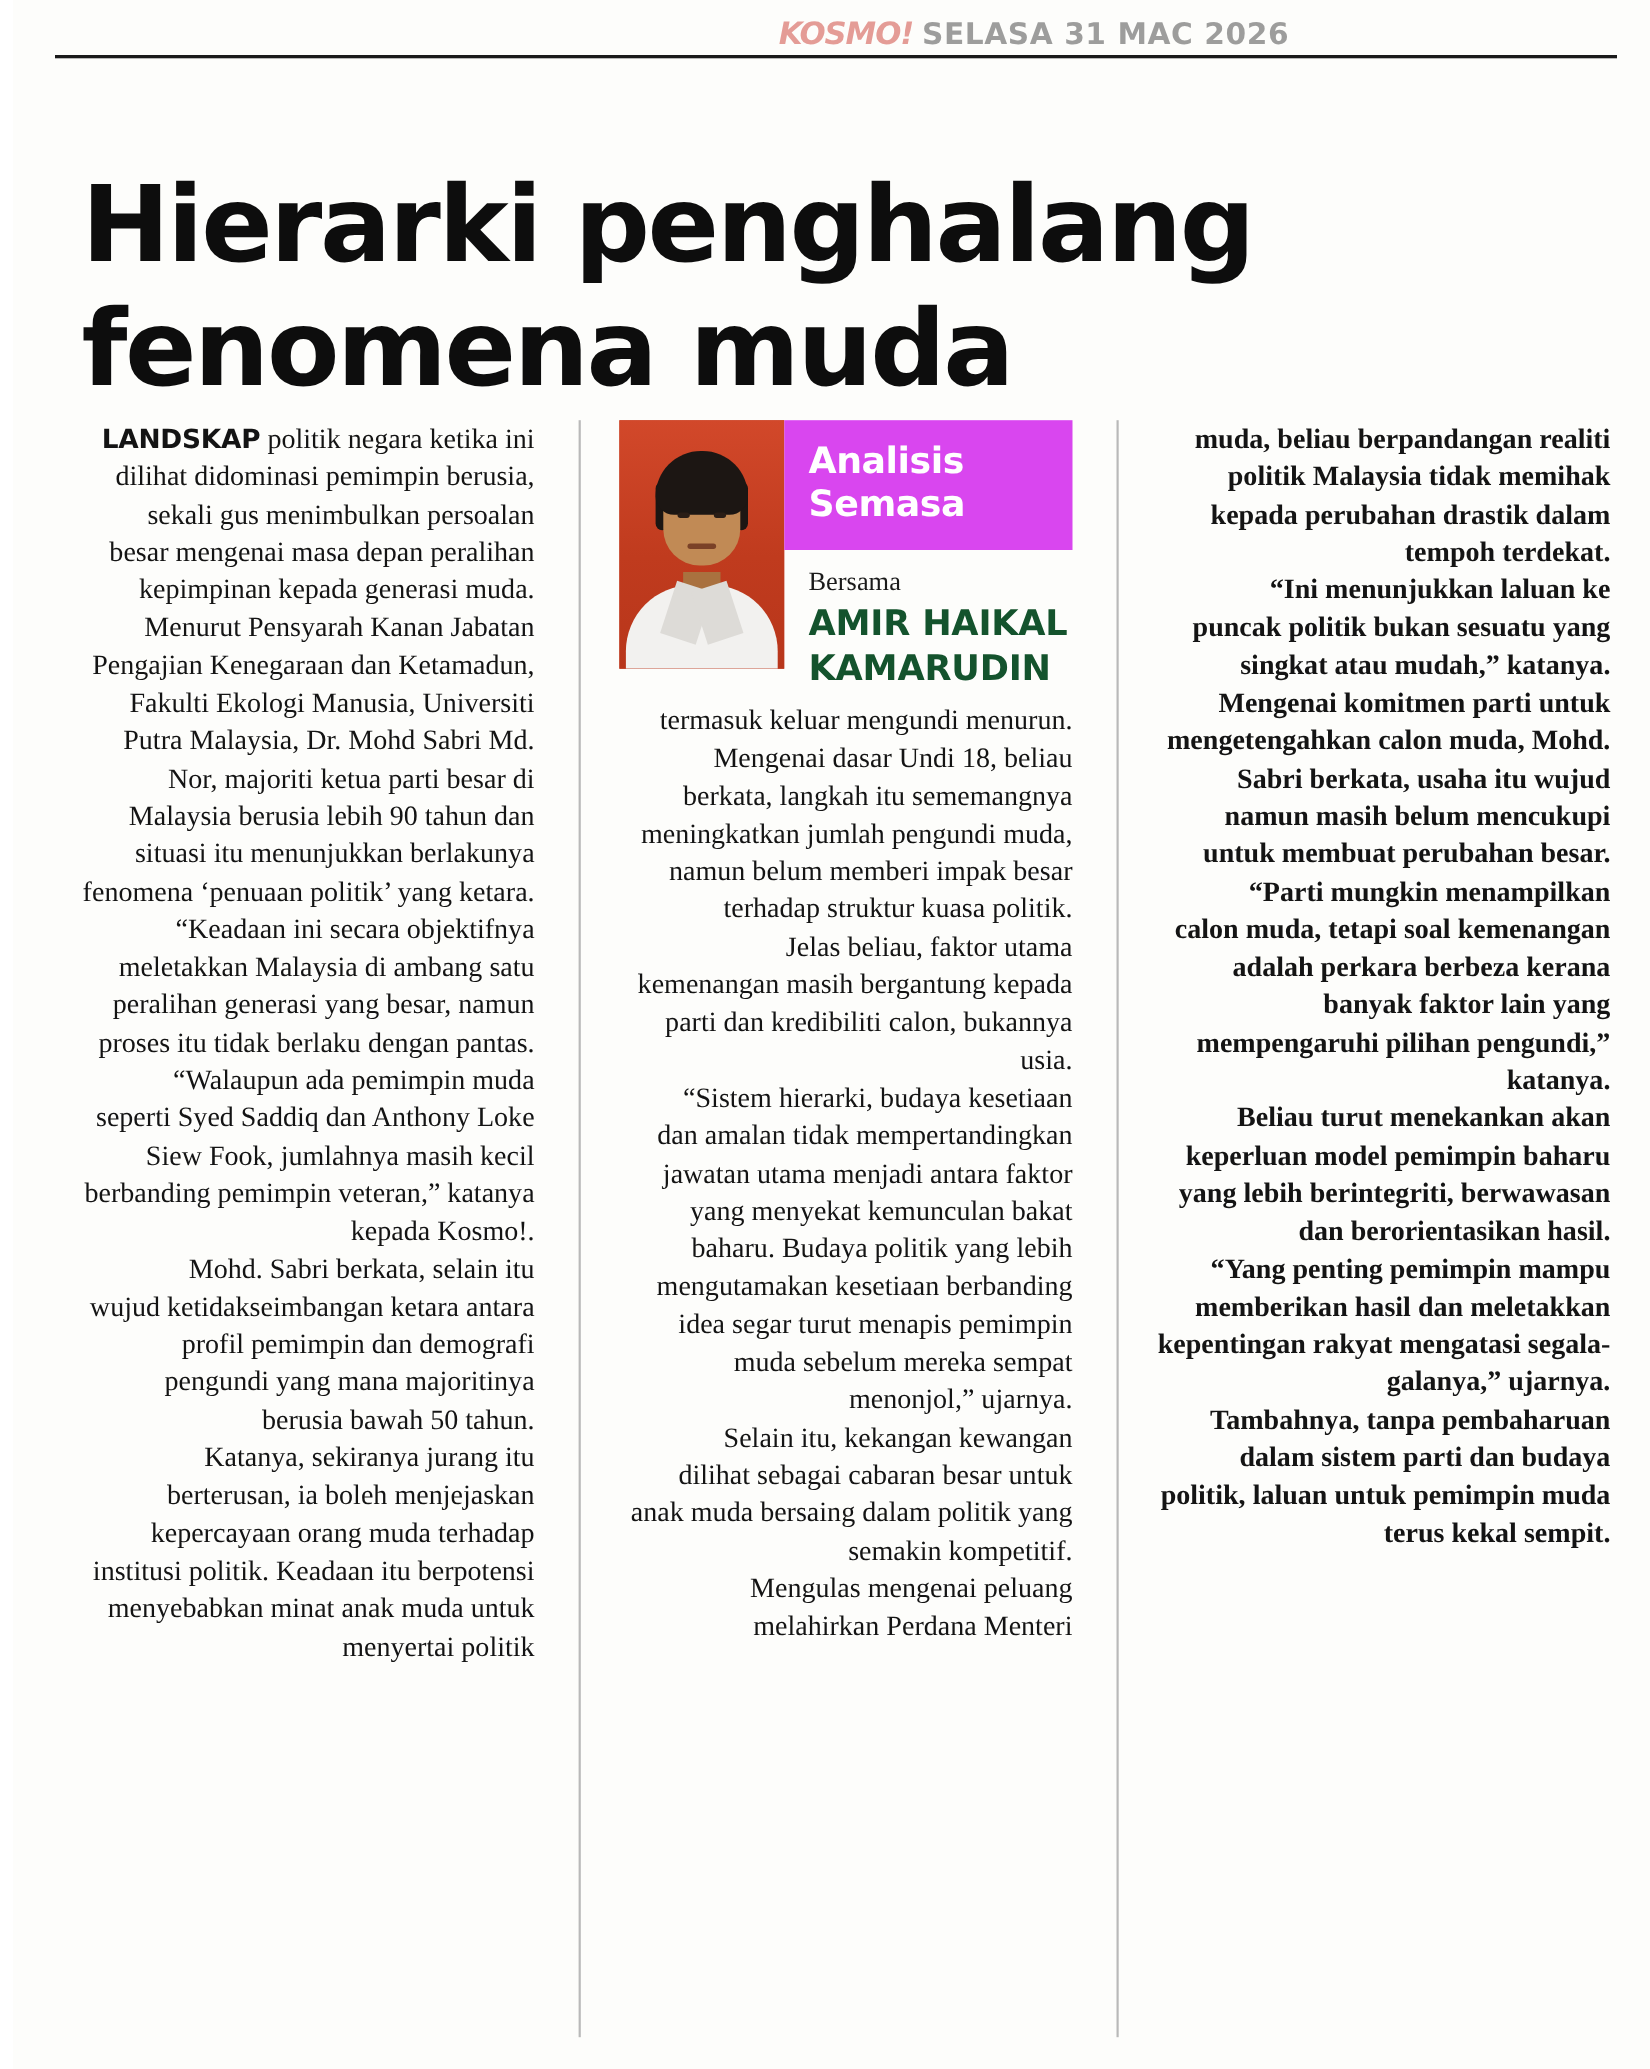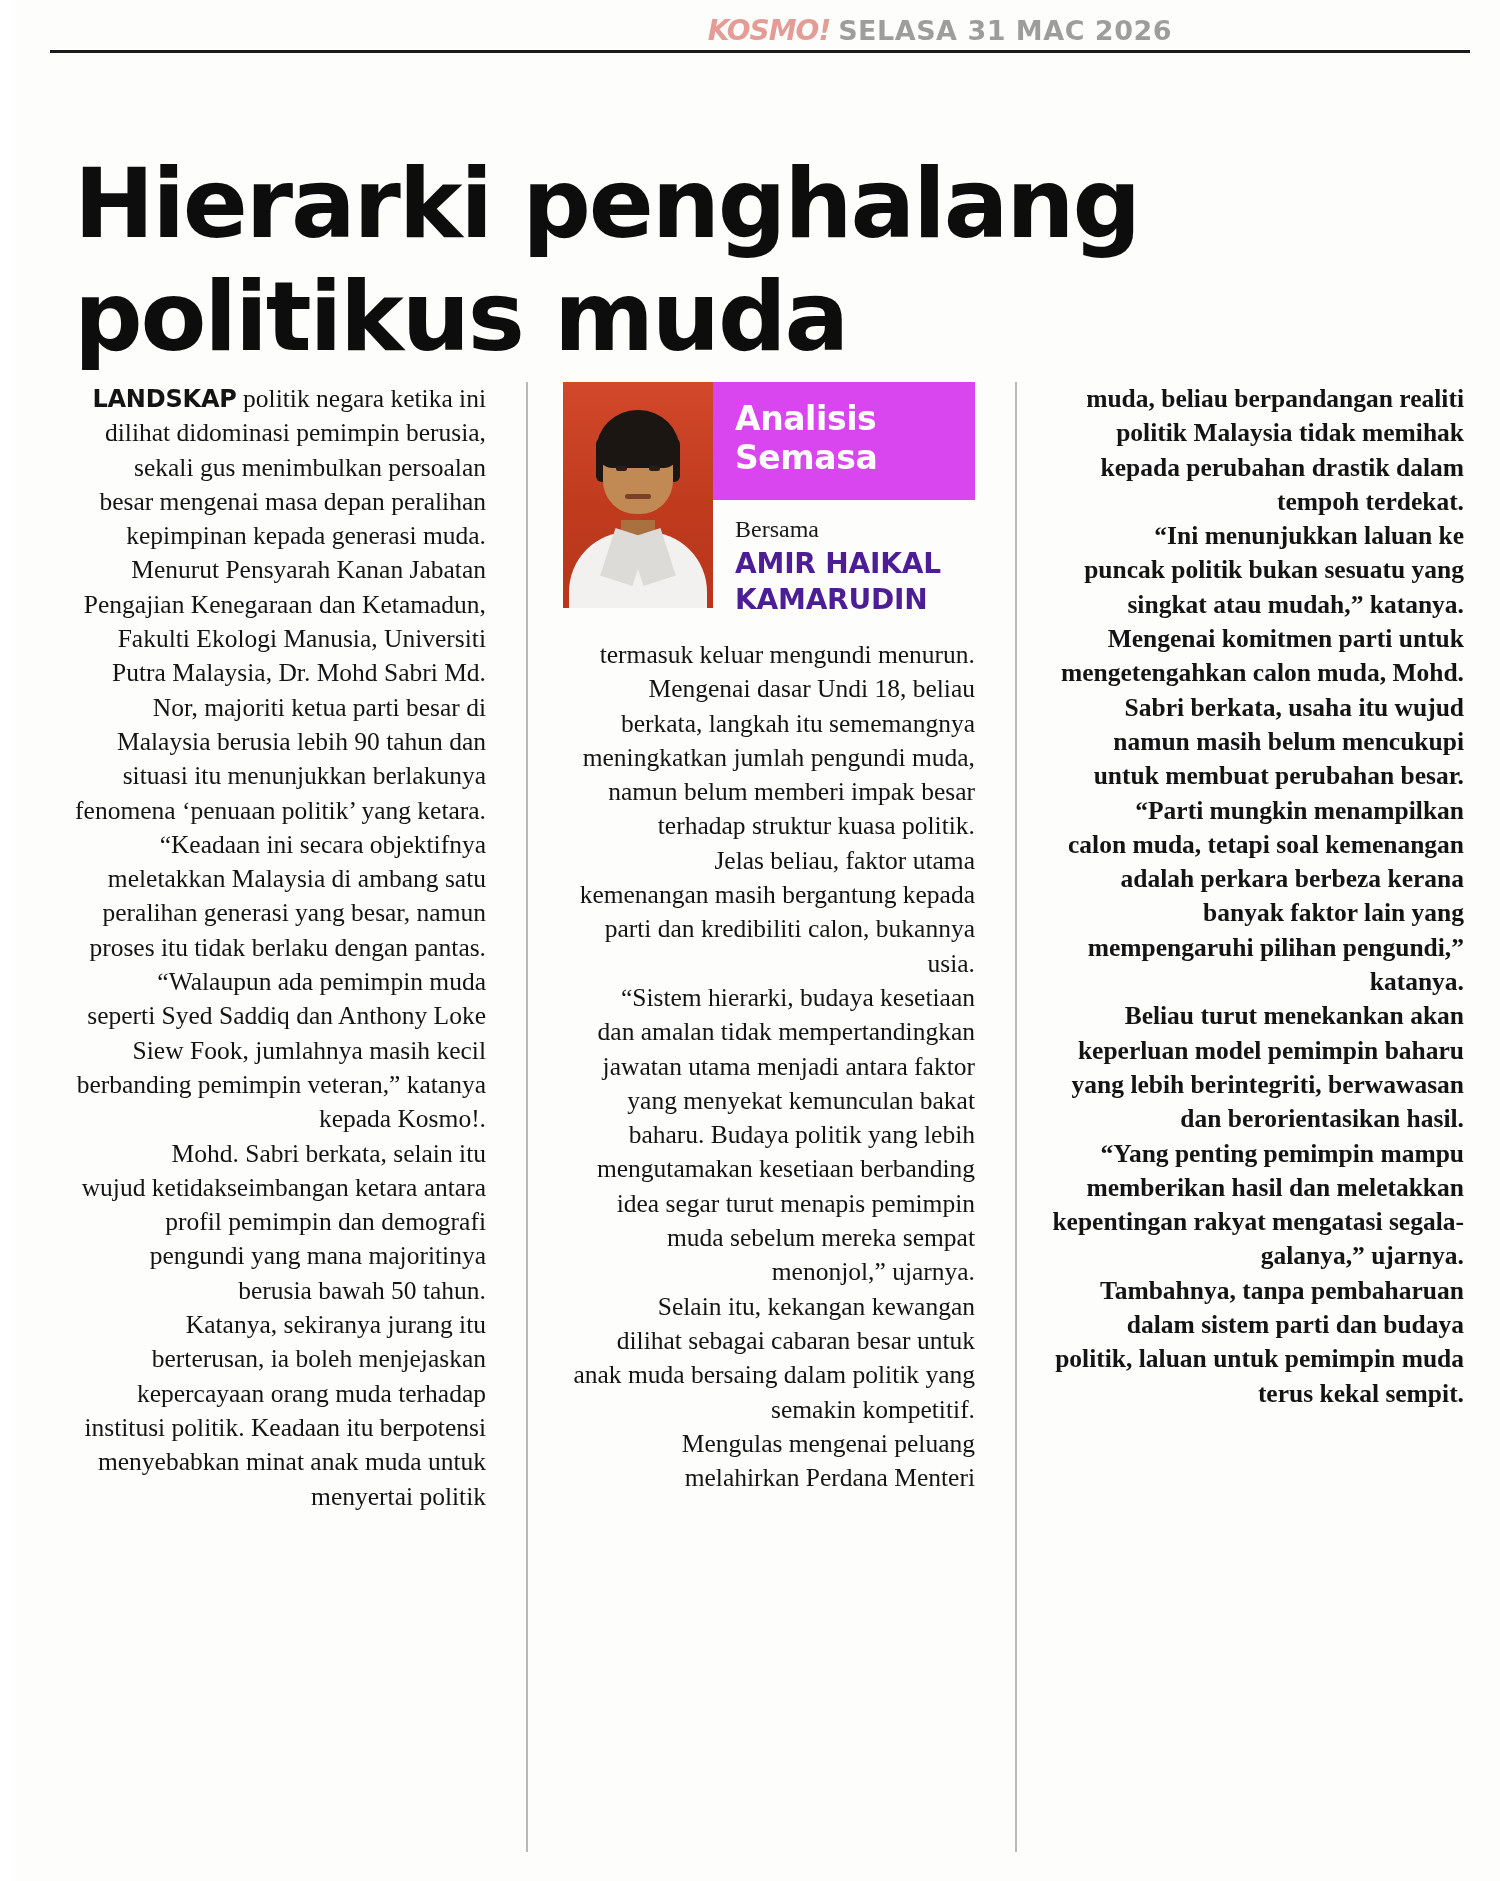--- a/index.html
+++ b/index.html
@@ -258,41 +258,41 @@
     font-size: 24px;
     color: #1a1a1a;
     text-align: right;
   }
   .byline {
     position: absolute;
     left: 172px;
     top: 164px;
     font-family: "DejaVu Sans", sans-serif;
     font-weight: bold;
-    font-size: 28px;
+    font-size: 32px;
     line-height: 1.28;
-    color: #4c1d95;
+    color: #14532d;
     letter-spacing: -0.2px;
   }
 </style>
 </head>
 <body>
 
 <div class="page">
 
   <div class="masthead">
     <div class="masthead-inner">
       <span class="masthead-brand">KOSMO!</span><span class="masthead-date">SELASA 31 MAC 2026</span>
     </div>
   </div>
   <div class="rule-top"></div>
 
   <h1 class="headline">
     <span class="l1">Hierarki penghalang</span>
-    <span class="l2">politikus muda</span>
+    <span class="l2">fenomena muda</span>
   </h1>
 
   <div class="analysis-box">
     <div class="photo">
       <div class="bg"></div>
       <div class="shirt"></div>
       <div class="neck"></div>
       <div class="collar-l"></div>
       <div class="collar-r"></div>
       <div class="hair2"></div>

